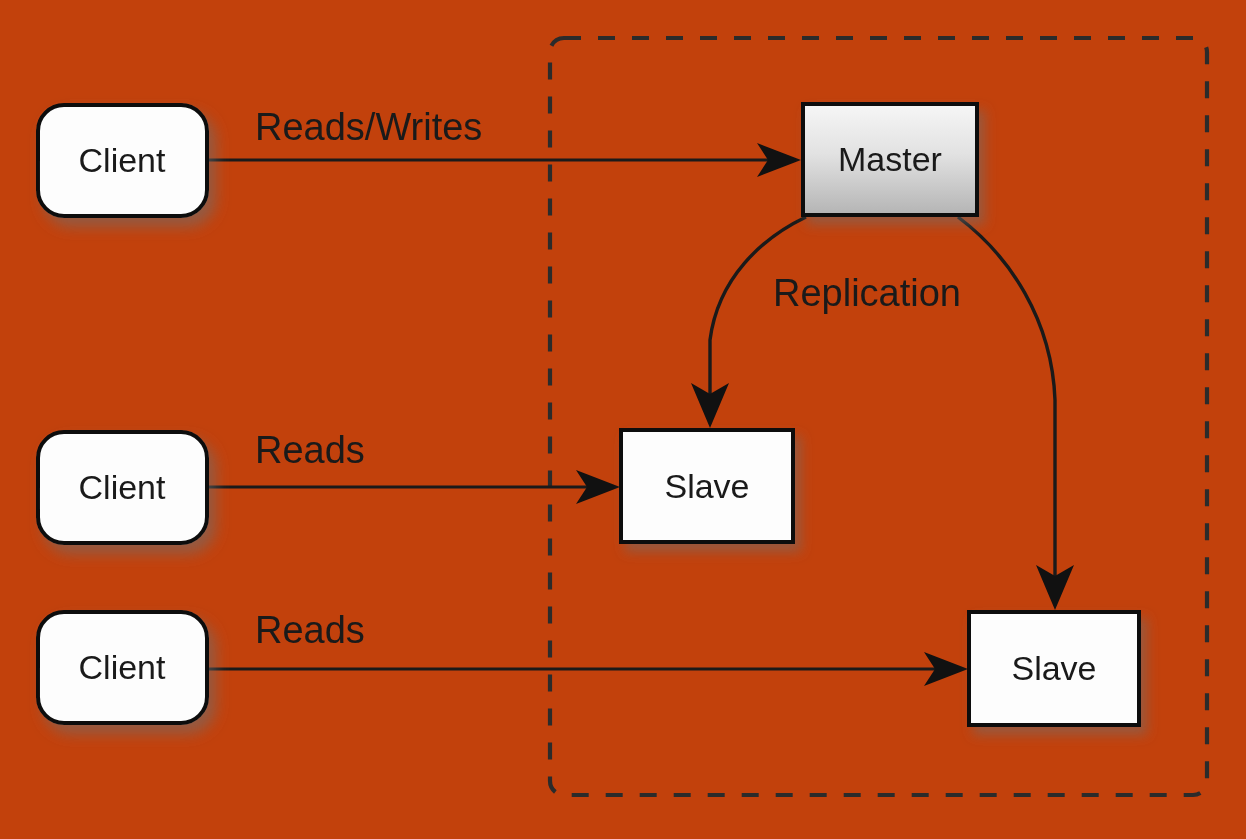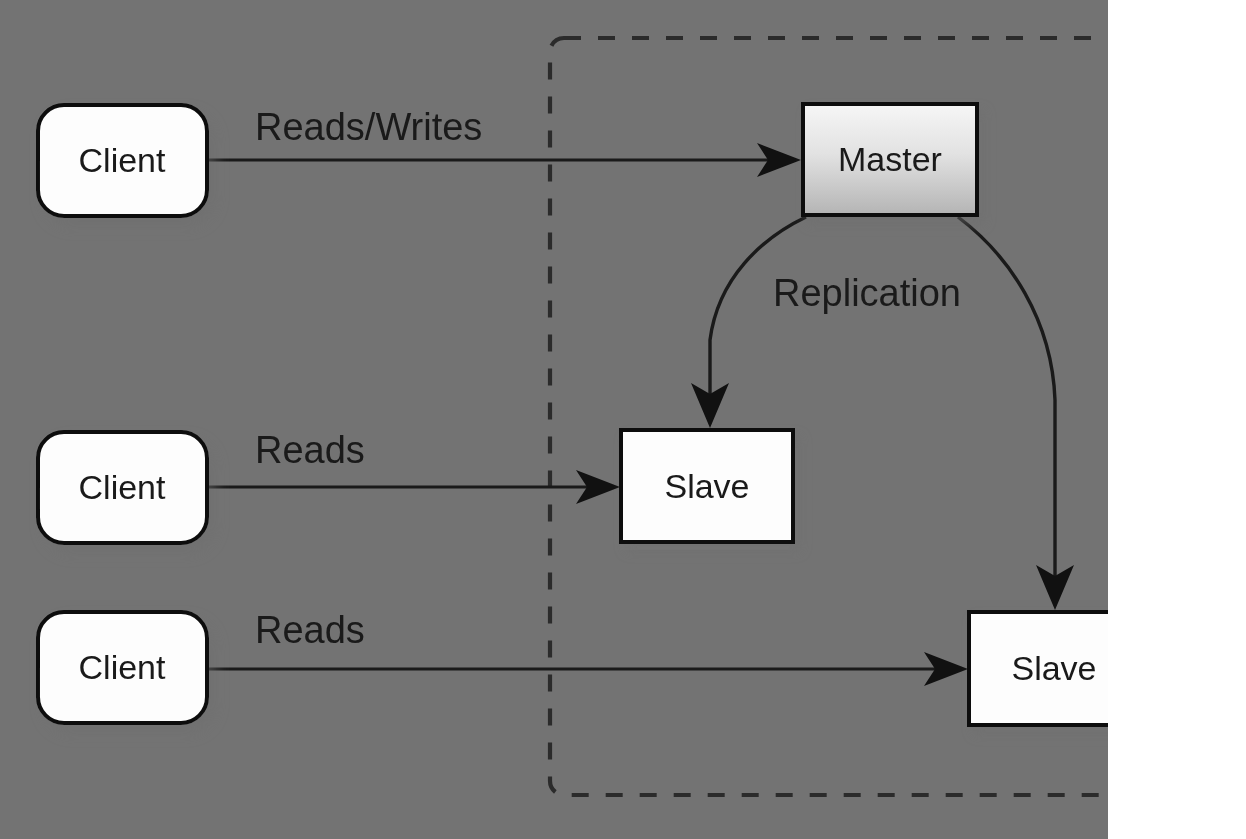--- a/index.html
+++ b/index.html
@@ -5,25 +5,24 @@
   html, body {
     margin: 0;
     padding: 0;
     background: #ffffff;
   }
   body {
     font-family: "Liberation Sans", sans-serif;
   }
   #diagram-root {
     position: relative;
-    width: 1084px;
+    width: 1246px;
     height: 839px;
-    background: #737373;
+    background: #c2410c;
     overflow: hidden;
-    padding-left: 24px;
   }
   #diagram-svg {
     position: absolute;
     top: 0;
     left: 0;
     width: 1246px;
     height: 839px;
   }
   .node-label {
     font-family: "Liberation Sans", sans-serif;

